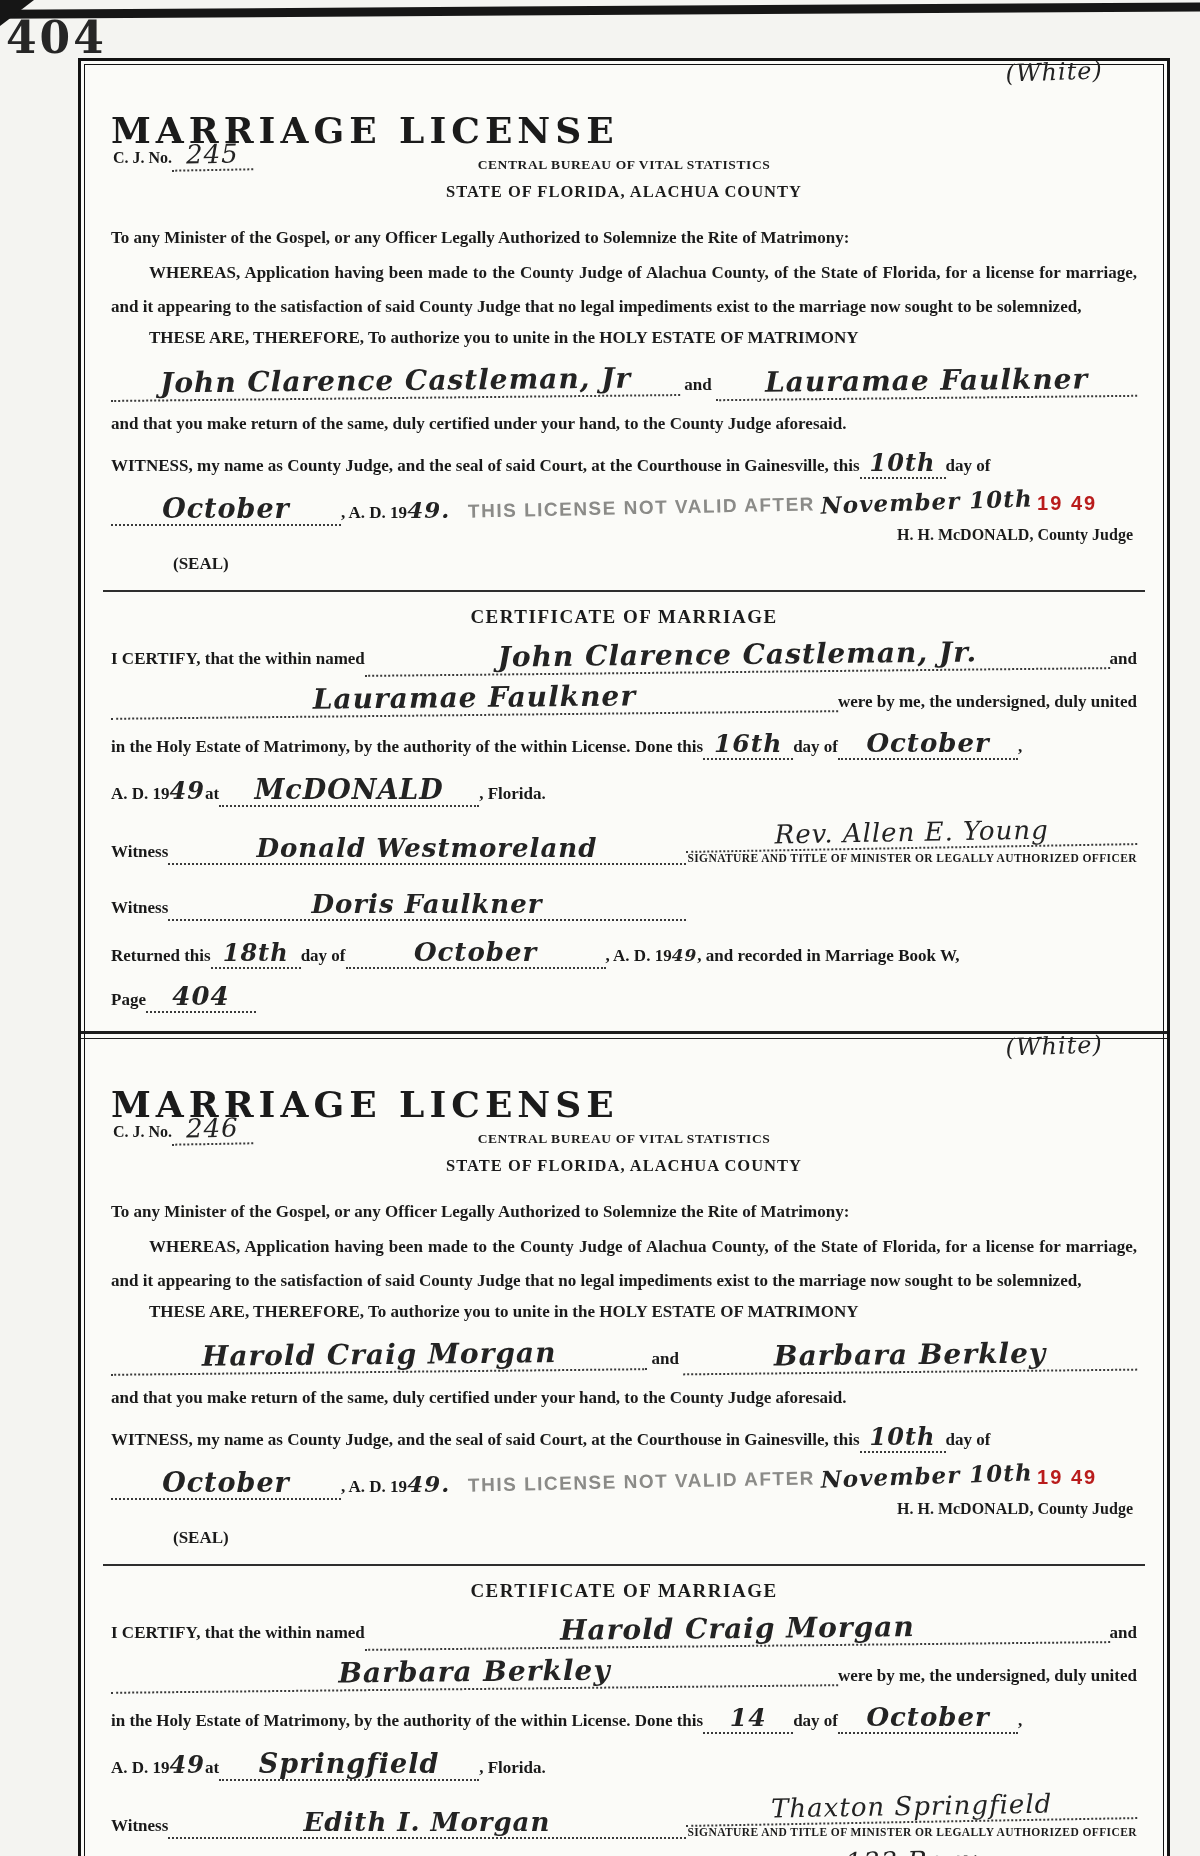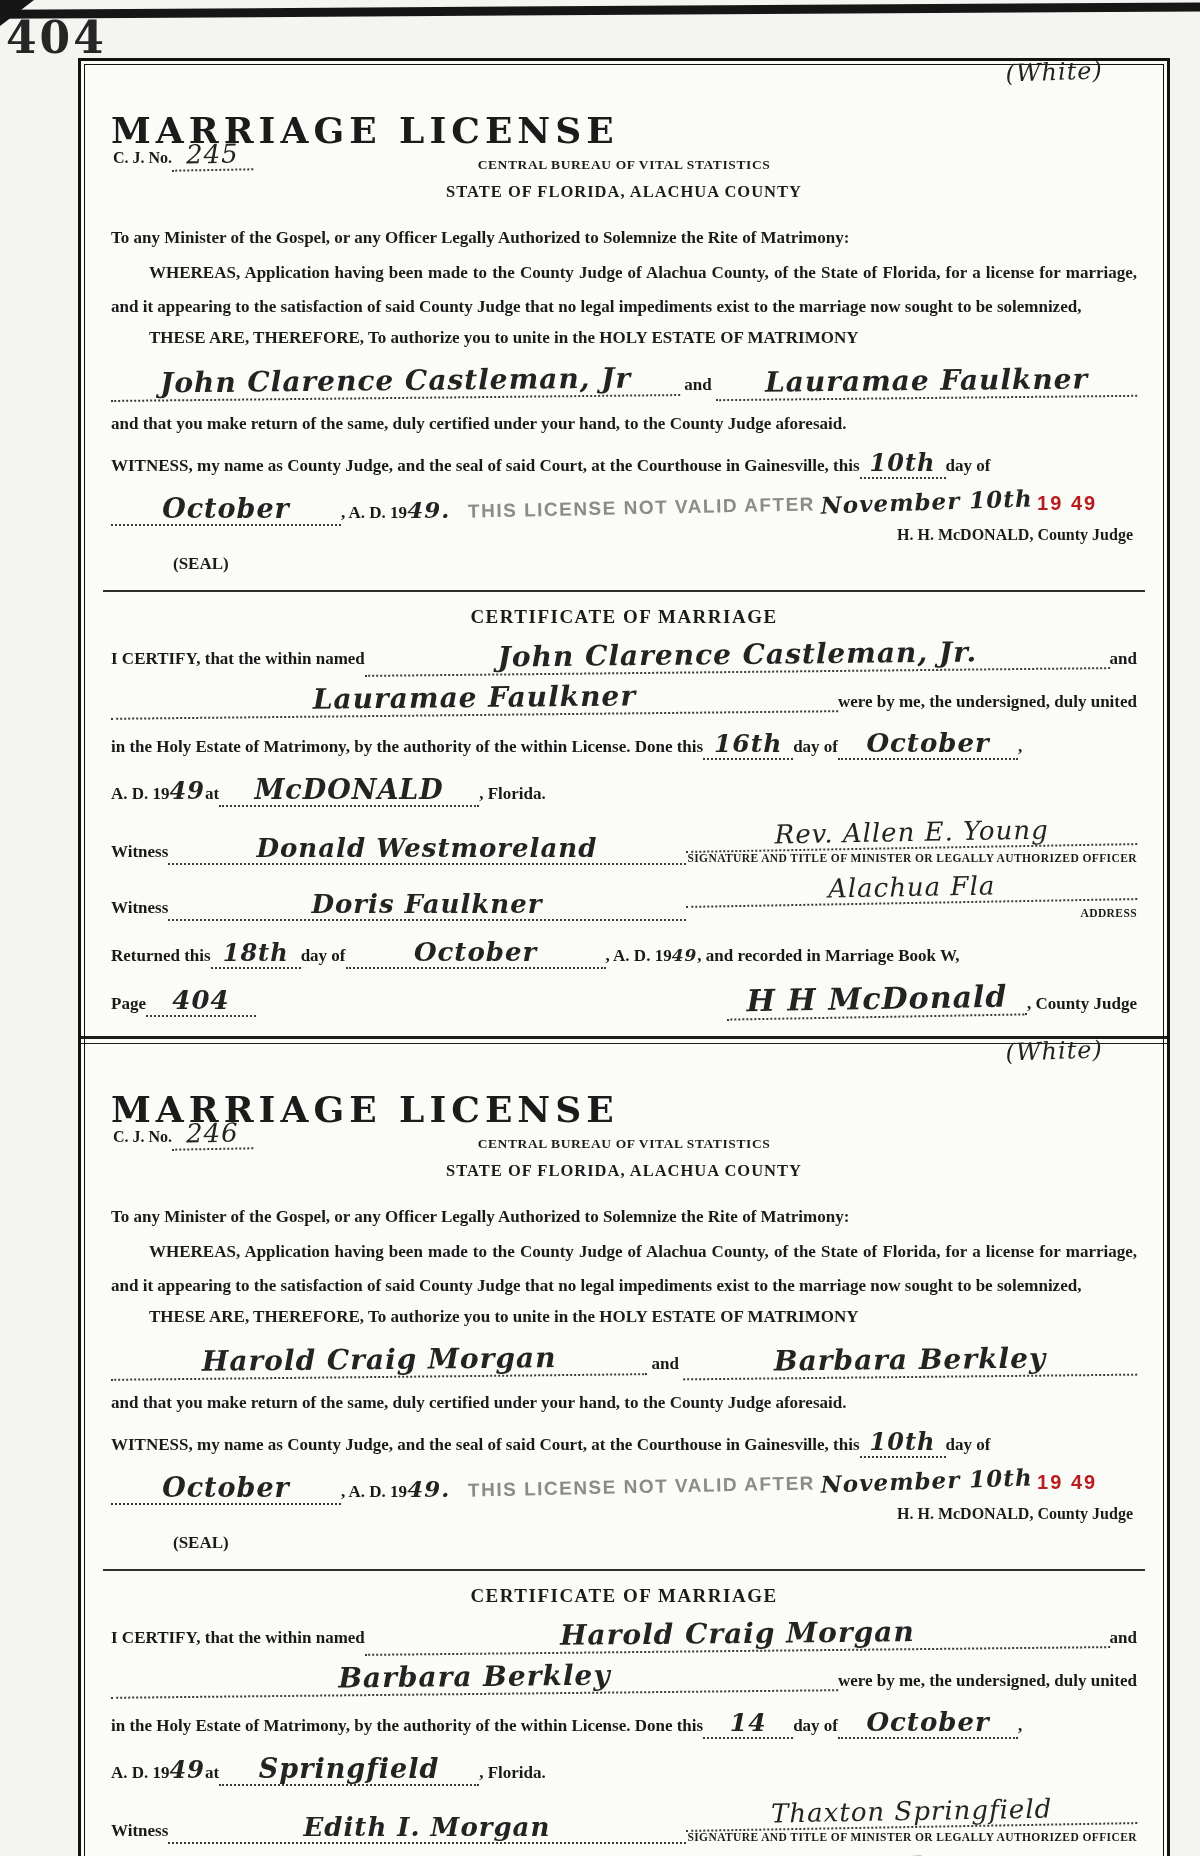--- a/index.html
+++ b/index.html
@@ -170,43 +170,35 @@
         <div class="row wit-row">
           <span class="printed">Witness</span>
           <span class="hw dots grow wname">Doris Faulkner</span>
         </div>
       </div>
       <div>
         <div class="sig-block">
           <span class="hw sig">Rev. Allen E. Young</span>
           <div class="caption">SIGNATURE AND TITLE OF MINISTER OR LEGALLY AUTHORIZED OFFICER</div>
         </div>
-        <div class="sig-block">
-          <span class="hw sig">Alachua Fla</span>
-          <div class="caption">ADDRESS</div>
-        </div>
       </div>
     </div>
     <div class="row returned-row">
       <span class="printed">Returned this</span>
       <span class="hw dots day">18th</span>
       <span class="printed">day of</span>
       <span class="hw dots month grow">October</span>
       <span class="printed">, A. D. 19</span>
       <span class="hw yr">49</span>
       <span class="printed">, and recorded in Marriage Book W,</span>
     </div>
     <div class="row page-row">
       <span class="printed">Page</span>
       <span class="hw dots pg">404</span>
       <span class="grow"></span>
-      <span class="judge-sig">
-        <span class="hw dots sig">H H McDonald</span>
-        <span class="printed">, County Judge</span>
-      </span>
     </div>
   </section>
 
   <div class="divider"></div>
 
   <section style="position:relative;">
 
     <div class="white-note hw">(White)</div>
     <div class="head">
       <div class="cj">

